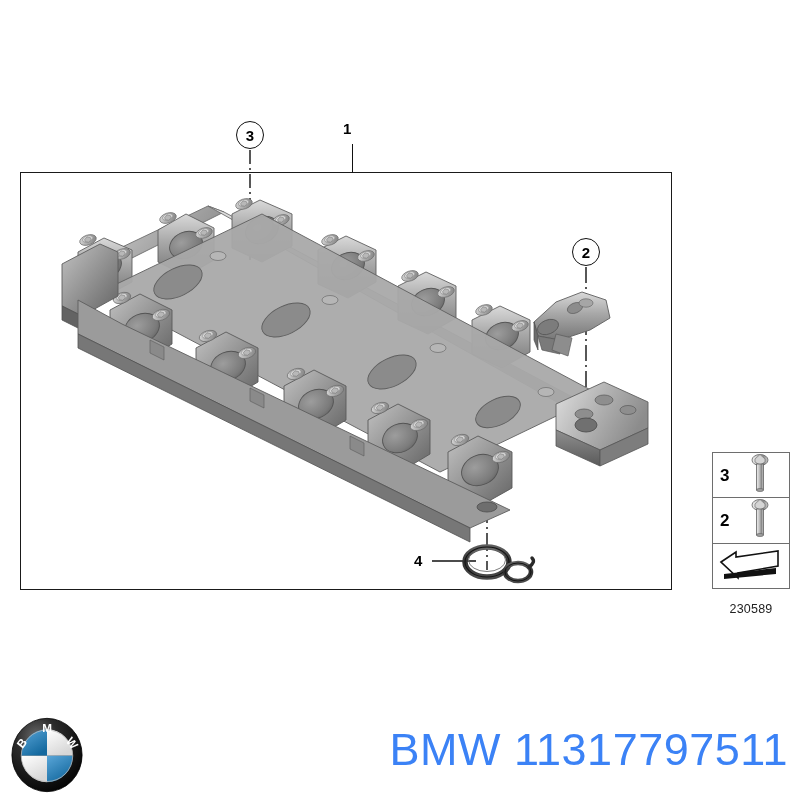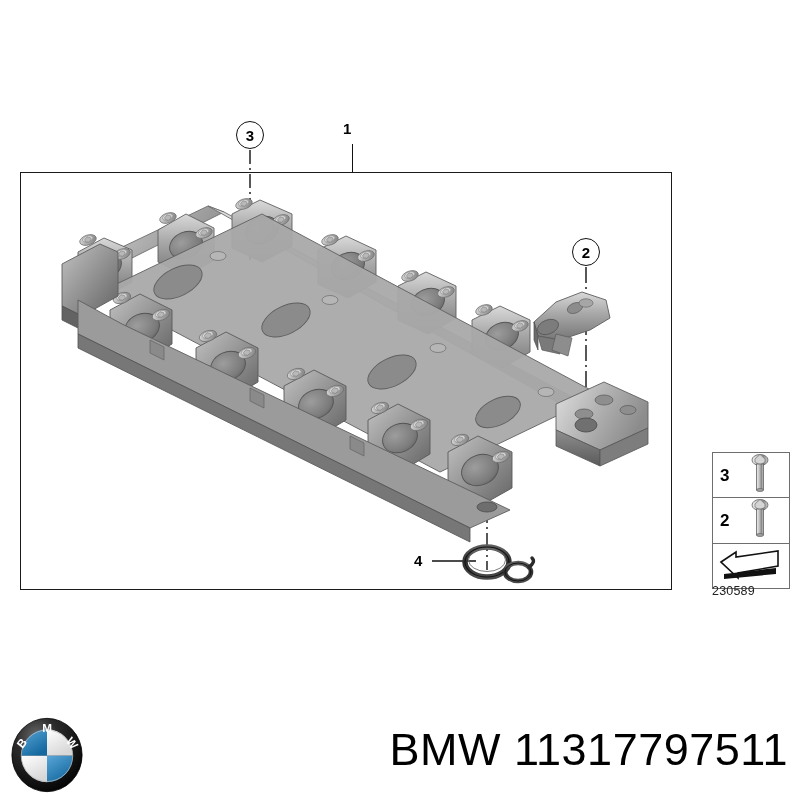--- a/index.html
+++ b/index.html
@@ -83,40 +83,40 @@
   .legend-bolt {
     position: absolute;
     left: 36px; top: 50%;
     transform: translateY(-50%);
   }
   .legend-arrowcell {
     justify-content: center;
   }
   .legend-code {
     position: absolute;
-    left: 712px; top: 584px;
+    left: 712px; top: 602px;
     width: 78px;
-    text-align: left;
+    text-align: center;
     font-size: 12.5px;
     color: #222;
     letter-spacing: 0.2px;
   }
 
   
   .brand-logo {
     position: absolute;
     left: 8px; top: 716px;
     width: 78px; height: 78px;
   }
   .brand-text {
     position: absolute;
     right: 12px; top: 724px;
     font-size: 45px;
     font-weight: 400;
-    color: #000000;
+    color: #3b82f6;
     letter-spacing: 0.5px;
     white-space: nowrap;
     font-family: "Liberation Sans", sans-serif;
   }
 
   
   .artwork {
     position: absolute;
     left: 0; top: 0;
     width: 800px; height: 800px;

